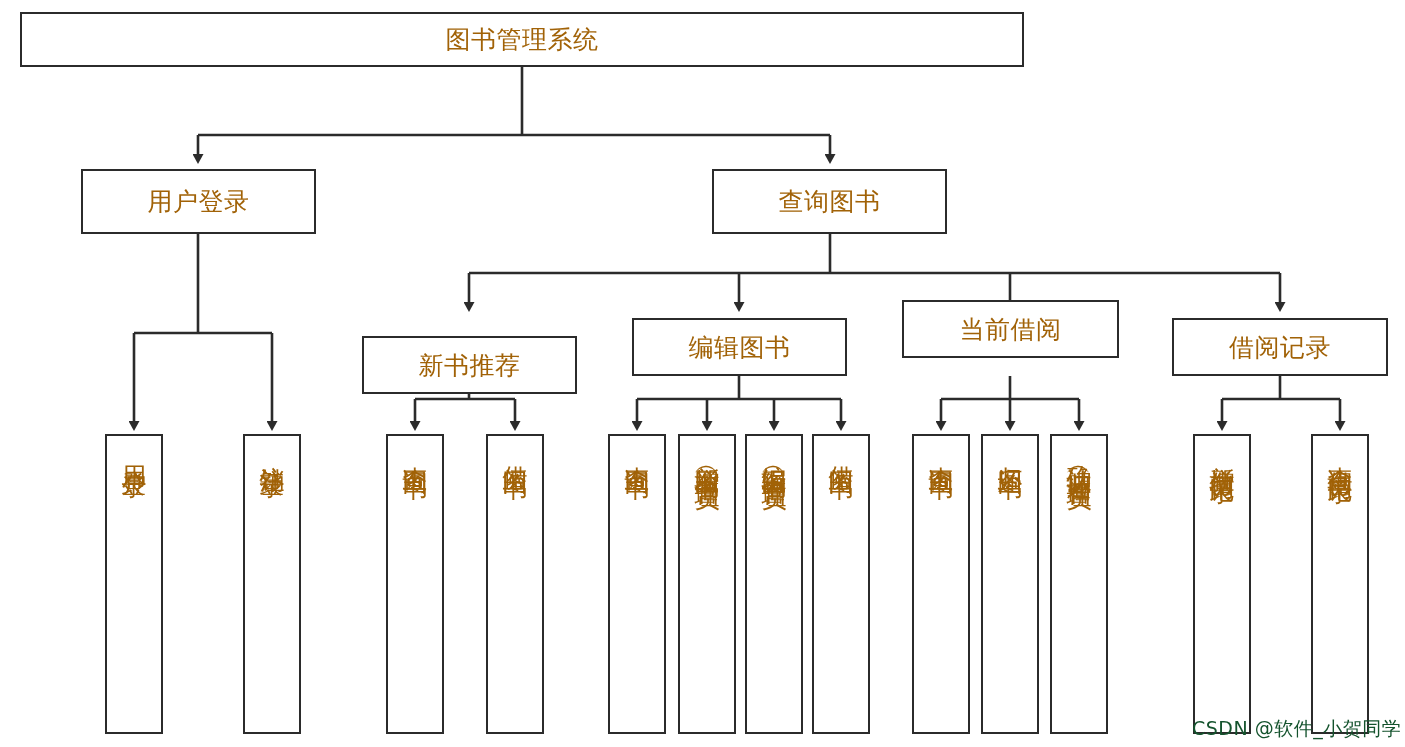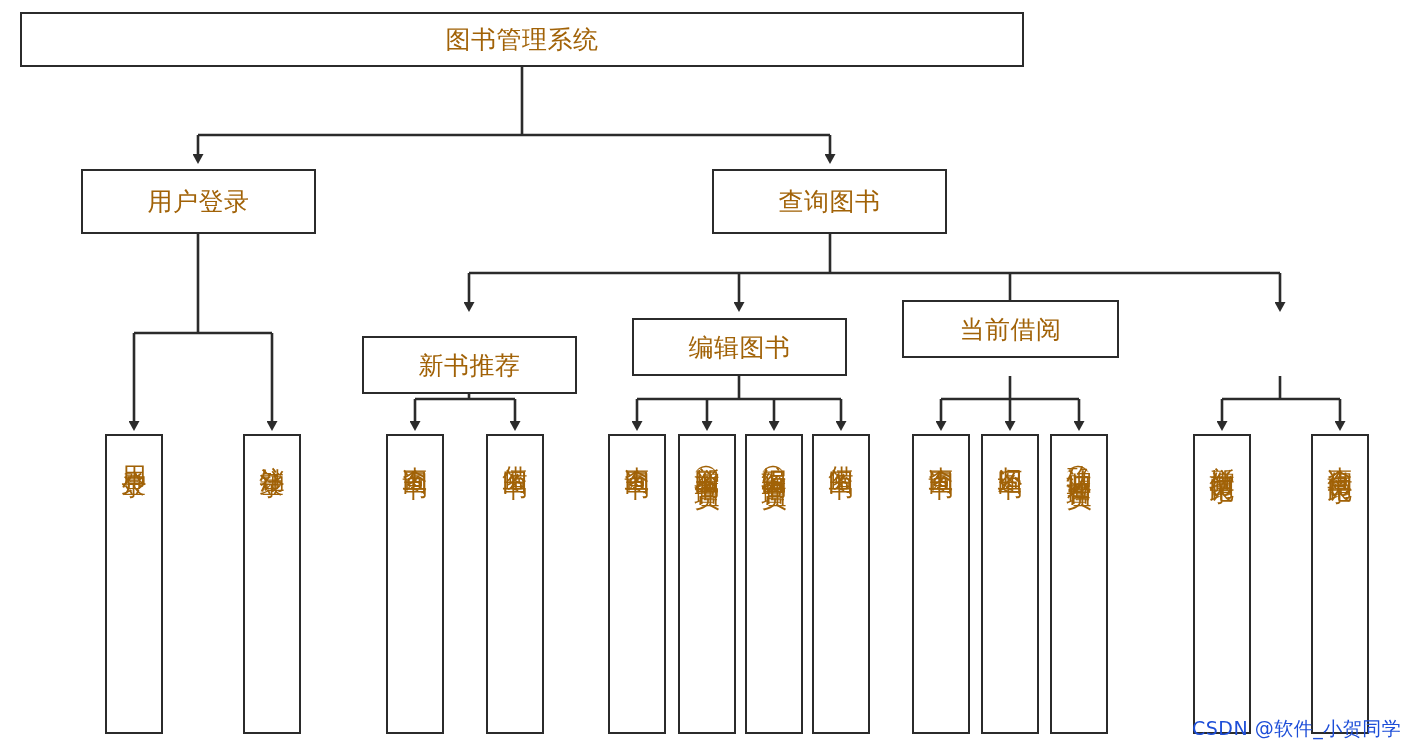--- a/index.html
+++ b/index.html
@@ -55,21 +55,21 @@
   }
   .node.vert .label {
     writing-mode: vertical-rl;
     text-orientation: upright;
     font-size: 25px;
     line-height: 1.0;
     letter-spacing: 3px;
   }
   .watermark {
     position: absolute;
-    color: #1d4ed8;
+    color: #14532d;
     font-size: 19px;
     white-space: nowrap;
     z-index: 5;
     letter-spacing: 0.5px;
   }
 </style>
 </head>
 <body>
 
 <div id="canvas">
@@ -137,20 +137,23 @@
 
   <div class="node horiz" style="left:362px; top:336px; width:215px; height:58px;">
     <span class="label">新书推荐</span>
   </div>
   <div class="node horiz" style="left:632px; top:318px; width:215px; height:58px;">
     <span class="label">编辑图书</span>
   </div>
   <div class="node horiz" style="left:902px; top:300px; width:217px; height:58px;">
     <span class="label">当前借阅</span>
   </div>
+  <div class="node horiz" style="left:1172px; top:318px; width:216px; height:58px;">
+    <span class="label">借阅记录</span>
+  </div>
 
   <div class="node vert" style="left:105px; top:434px; width:58px; height:300px;">
     <span class="label">用户登录</span>
   </div>
   <div class="node vert" style="left:243px; top:434px; width:58px; height:300px;">
     <span class="label">注销登录</span>
   </div>
 
   <div class="node vert" style="left:386px; top:434px; width:58px; height:300px;">
     <span class="label">查询图书</span>

